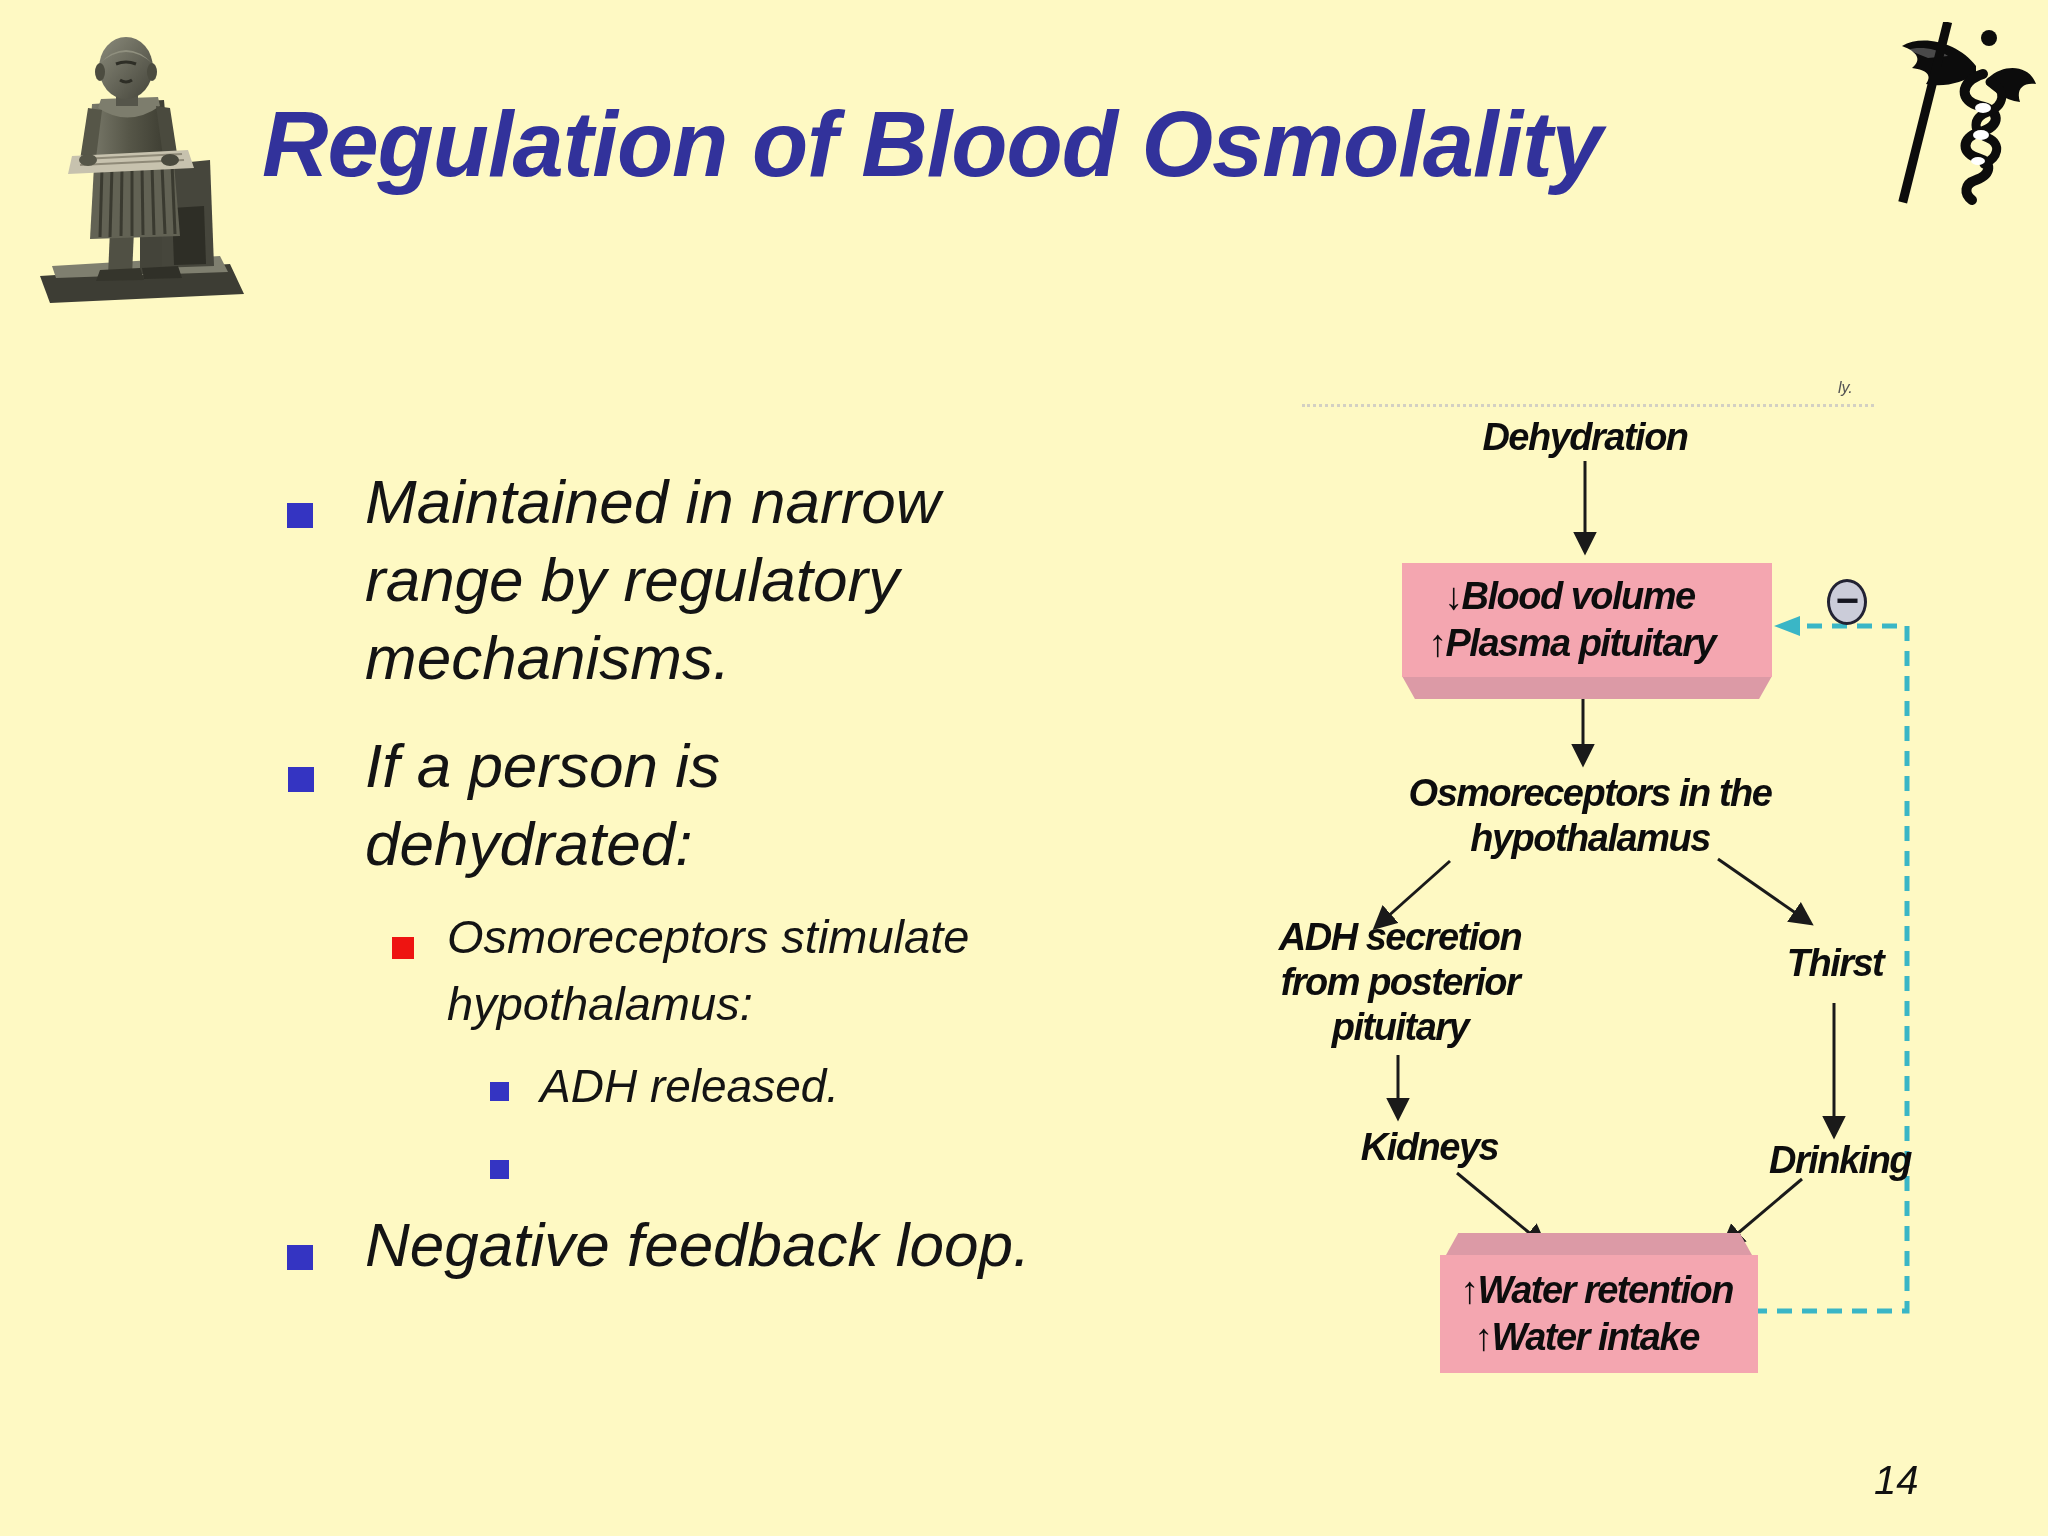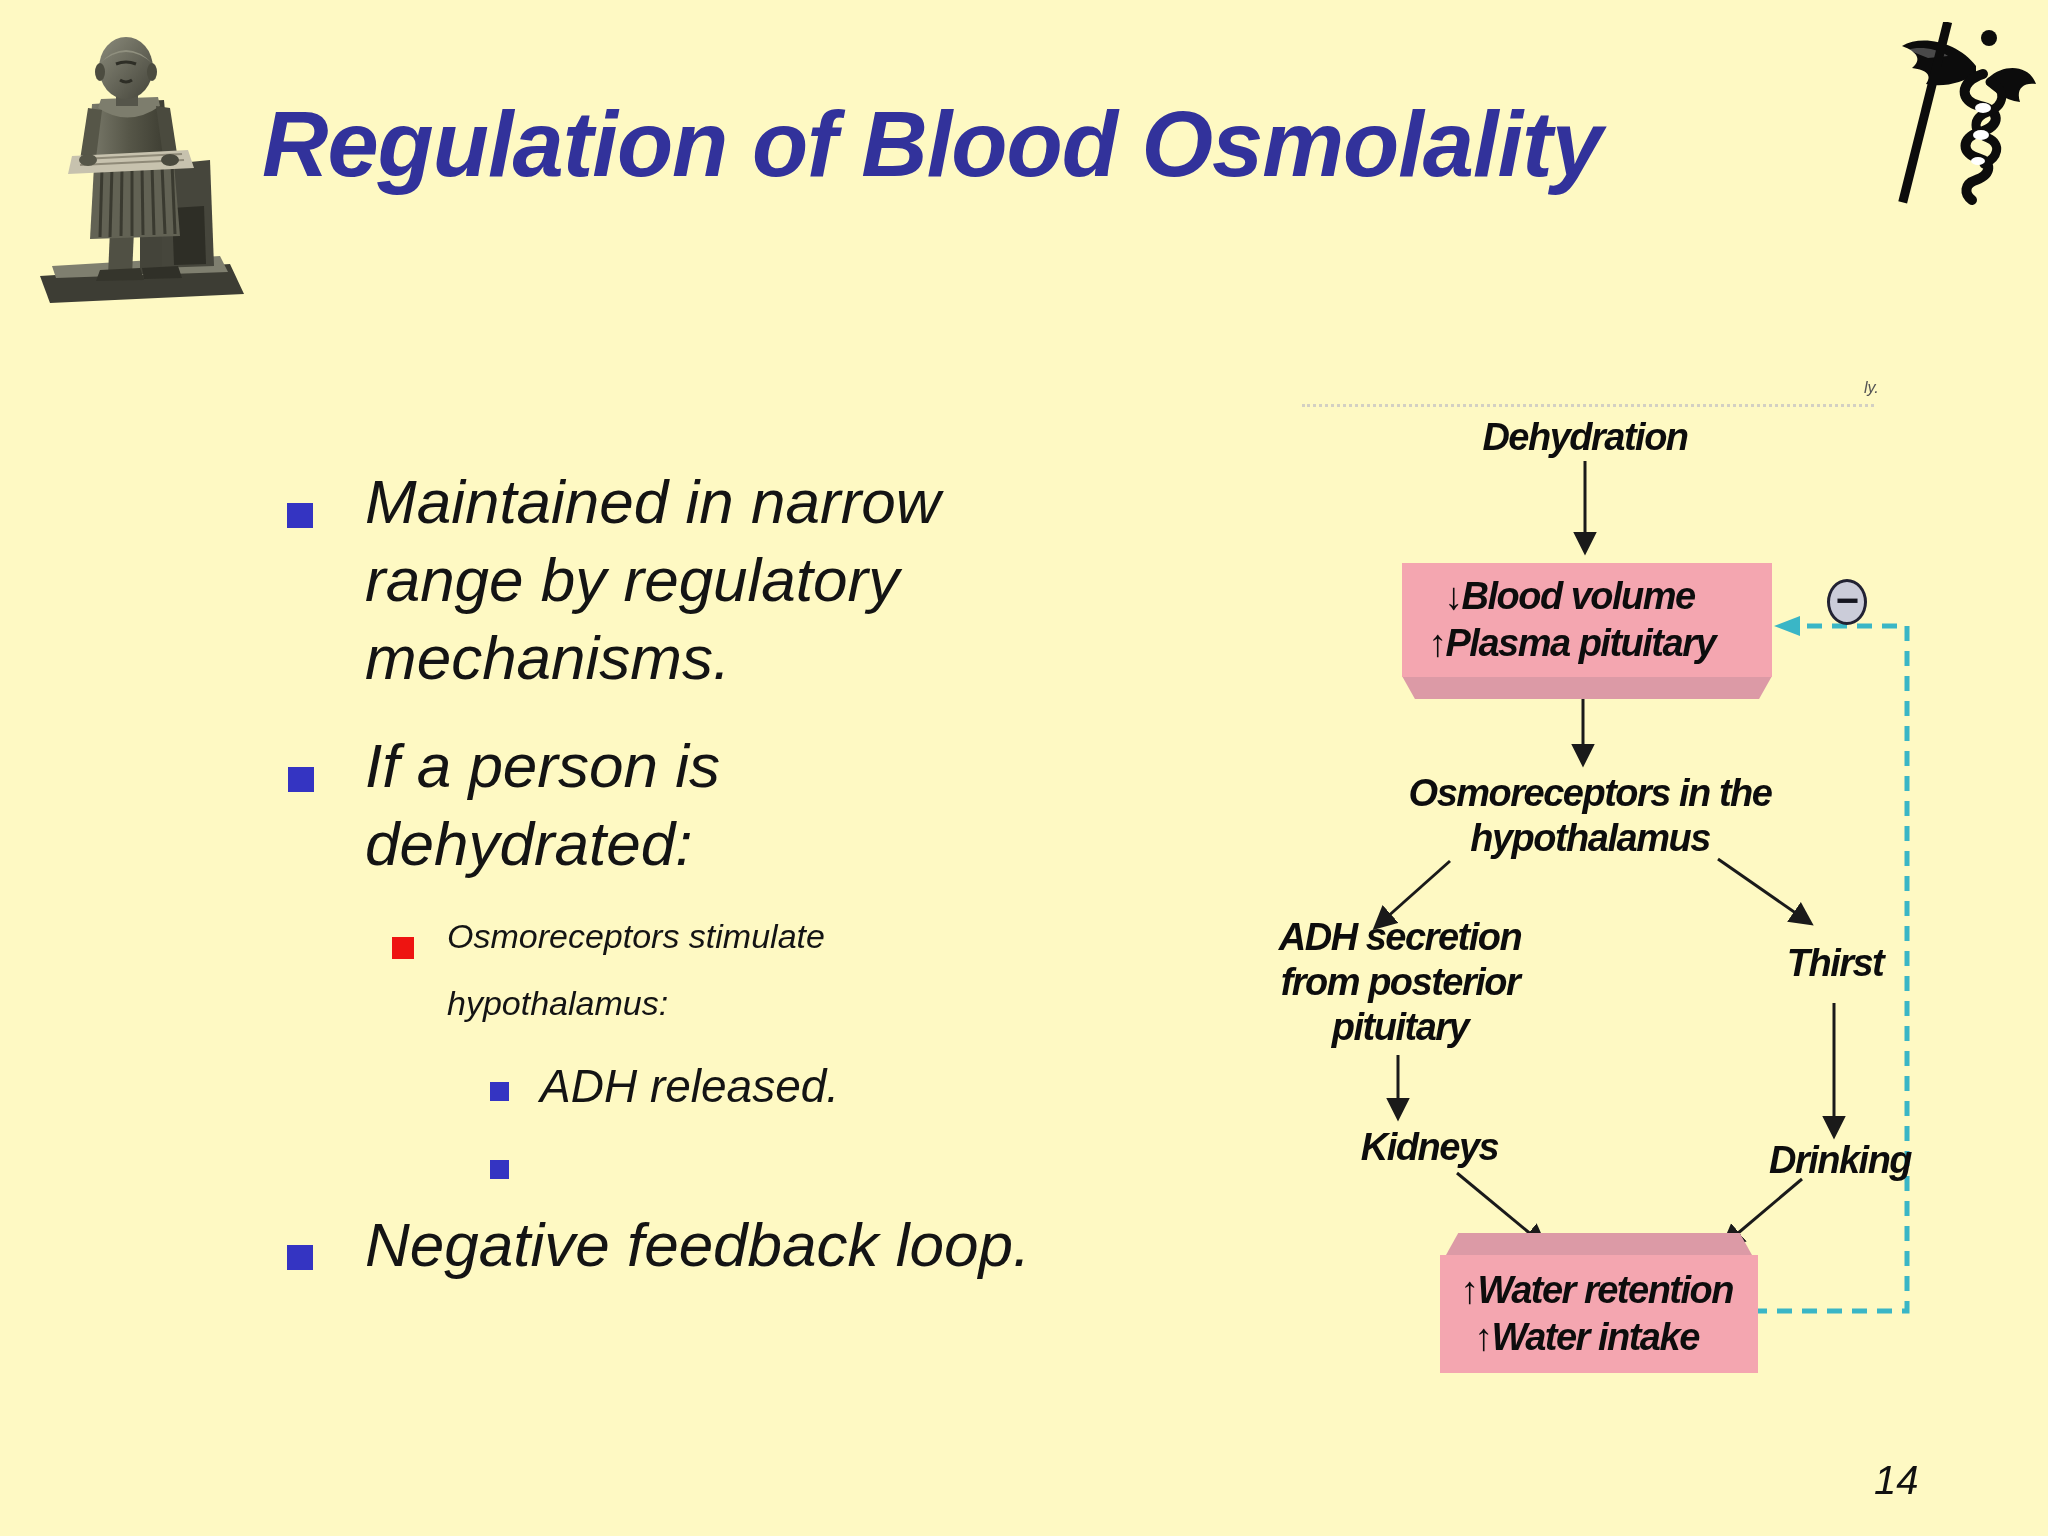--- a/index.html
+++ b/index.html
@@ -14,21 +14,21 @@
     left:262px;top:92px;width:1620px;
     font-size:92px;font-weight:bold;letter-spacing:-1px;
     color:#32329b;white-space:nowrap;
   }
 
   
   .bullet-sq{background:#3434c2;}
   .bullet-sq.red{background:#ee1411;}
   .btxt{white-space:pre-line;color:#141414;}
   .lv1{font-size:62px;line-height:78px;}
-  .lv2{font-size:34px;line-height:67px;}
+  .lv2{font-size:47px;line-height:67px;}
   .lv3{font-size:46px;line-height:56px;}
 
   
   .diagram{left:1250px;top:383px;width:700px;height:1090px;}
   .dg-label{
     position:absolute;text-align:center;font-weight:bold;
     font-size:38px;line-height:45px;letter-spacing:-1.5px;color:#0d0d0d;
     white-space:pre-line;
   }
   .pinkbox{
@@ -49,21 +49,21 @@
   .minus-circle{
     position:absolute;left:577px;top:196px;width:34px;height:40px;
     border:3px solid #222233;border-radius:50%;background:#cbccd9;
     display:flex;align-items:center;justify-content:center;
   }
   .minus-circle span{font-size:40px;font-weight:bold;color:#15151f;line-height:0;margin-top:-4px;}
   .crop-line{
     position:absolute;left:52px;top:21px;width:572px;height:0;
     border-top:3px dotted #c9c7c4;opacity:.8;
   }
-  .crop-tag{position:absolute;left:588px;top:-4px;font-size:16px;color:#555;margin-left:26px;}
+  .crop-tag{position:absolute;left:588px;top:-4px;font-size:16px;color:#555;}
 
   .pagenum{left:1874px;top:1458px;font-size:40px;color:#111;}
 </style>
 </head>
 <body>
 
 <div class="slide">
 
   <svg class="abs" style="left:22px;top:18px;" width="235" height="285" viewBox="0 0 235 285">
     <defs>

